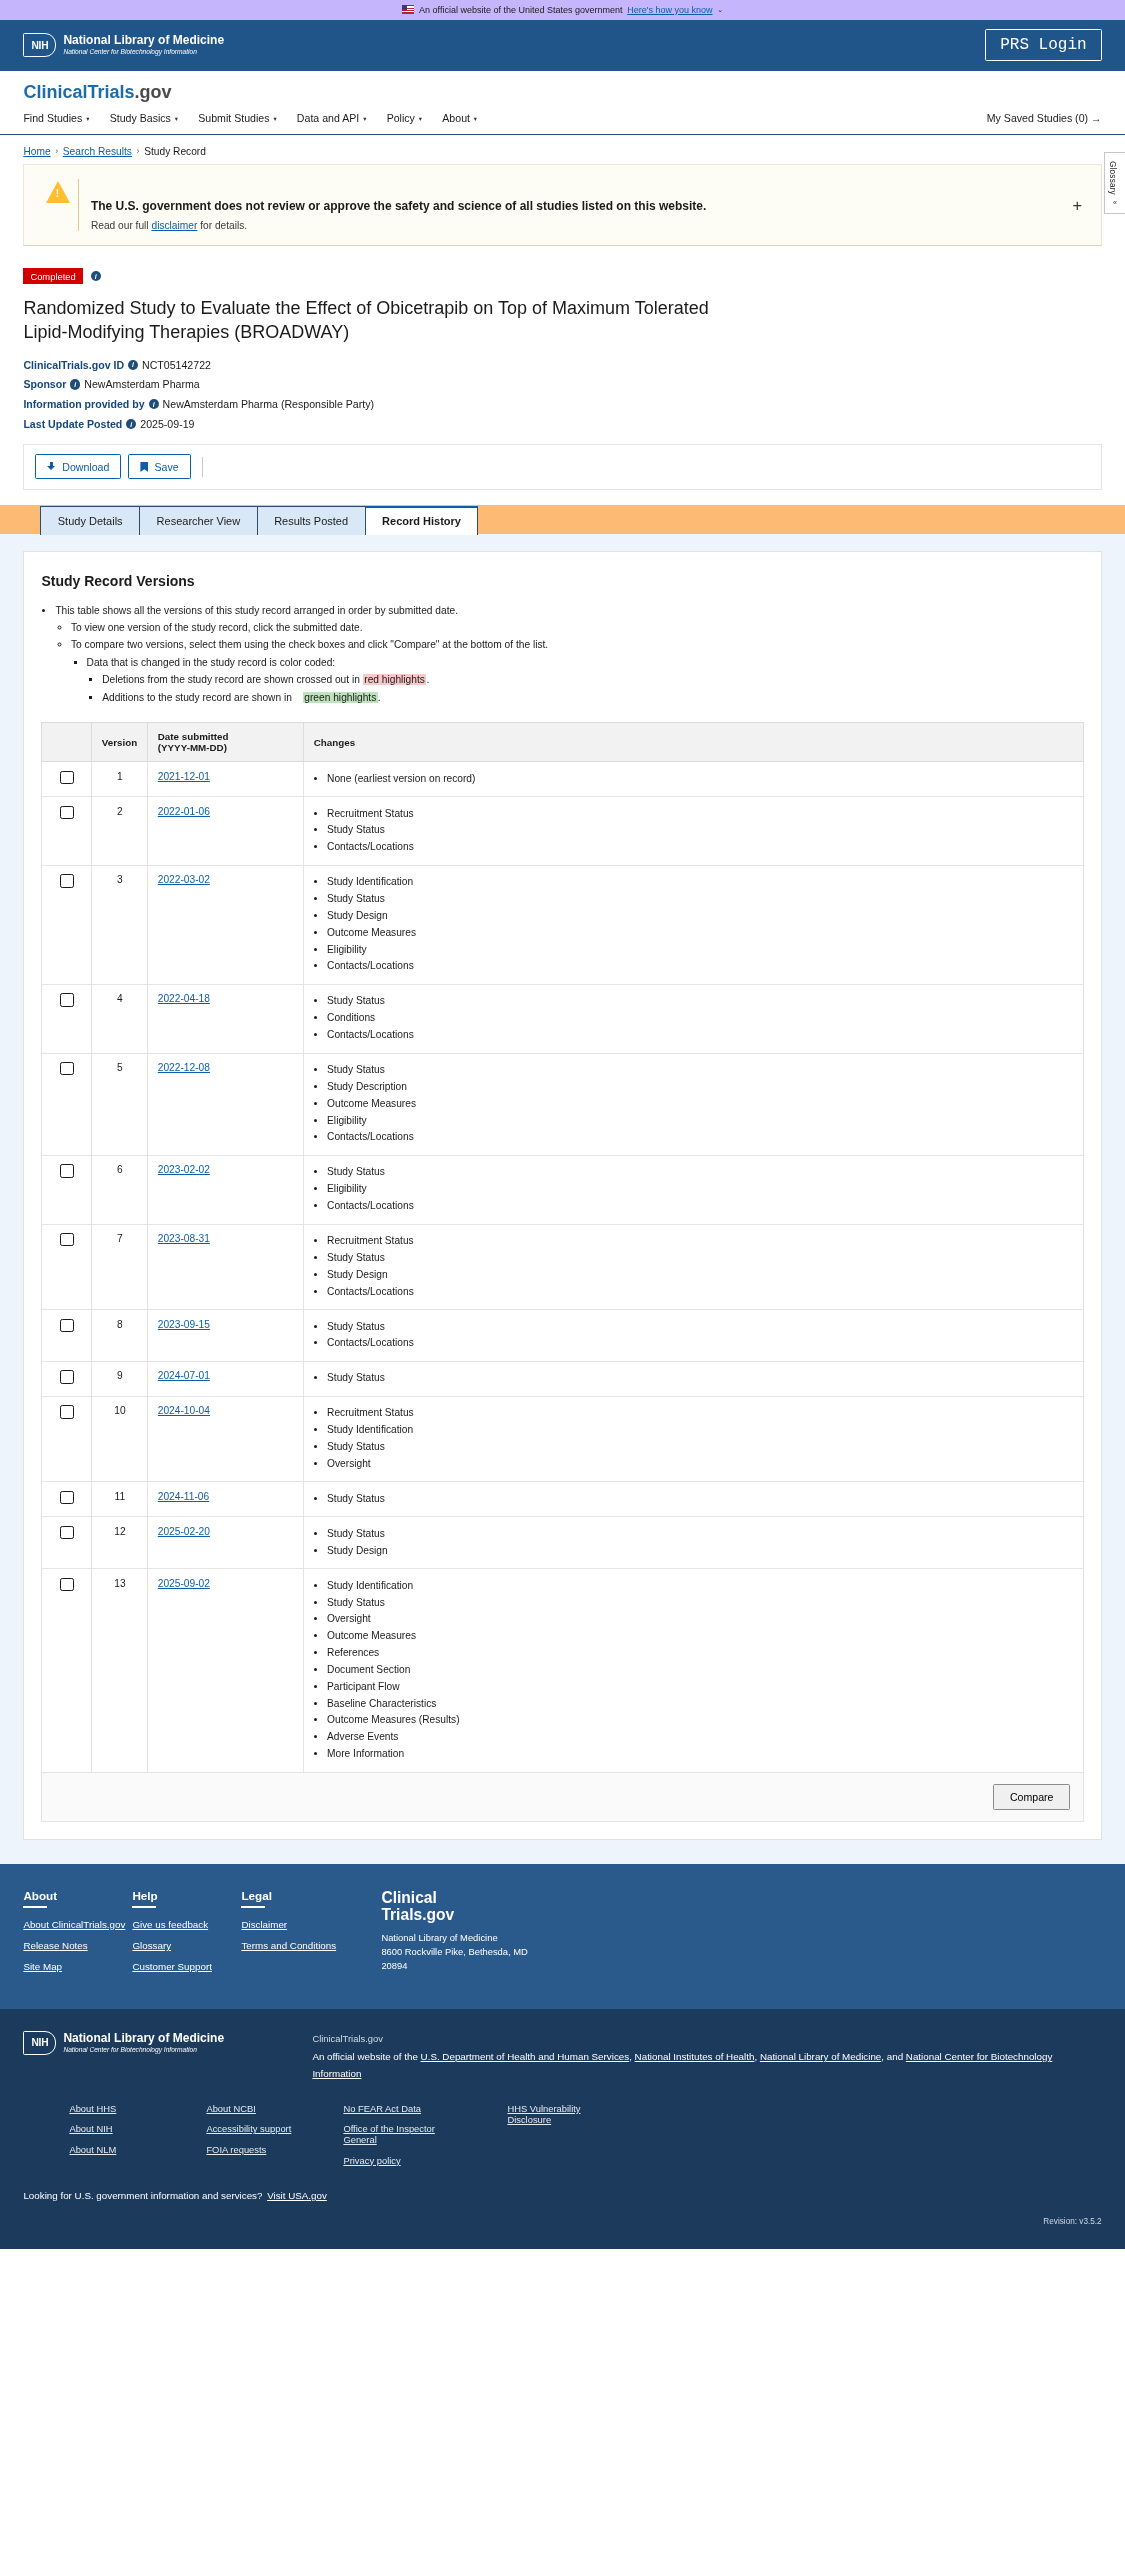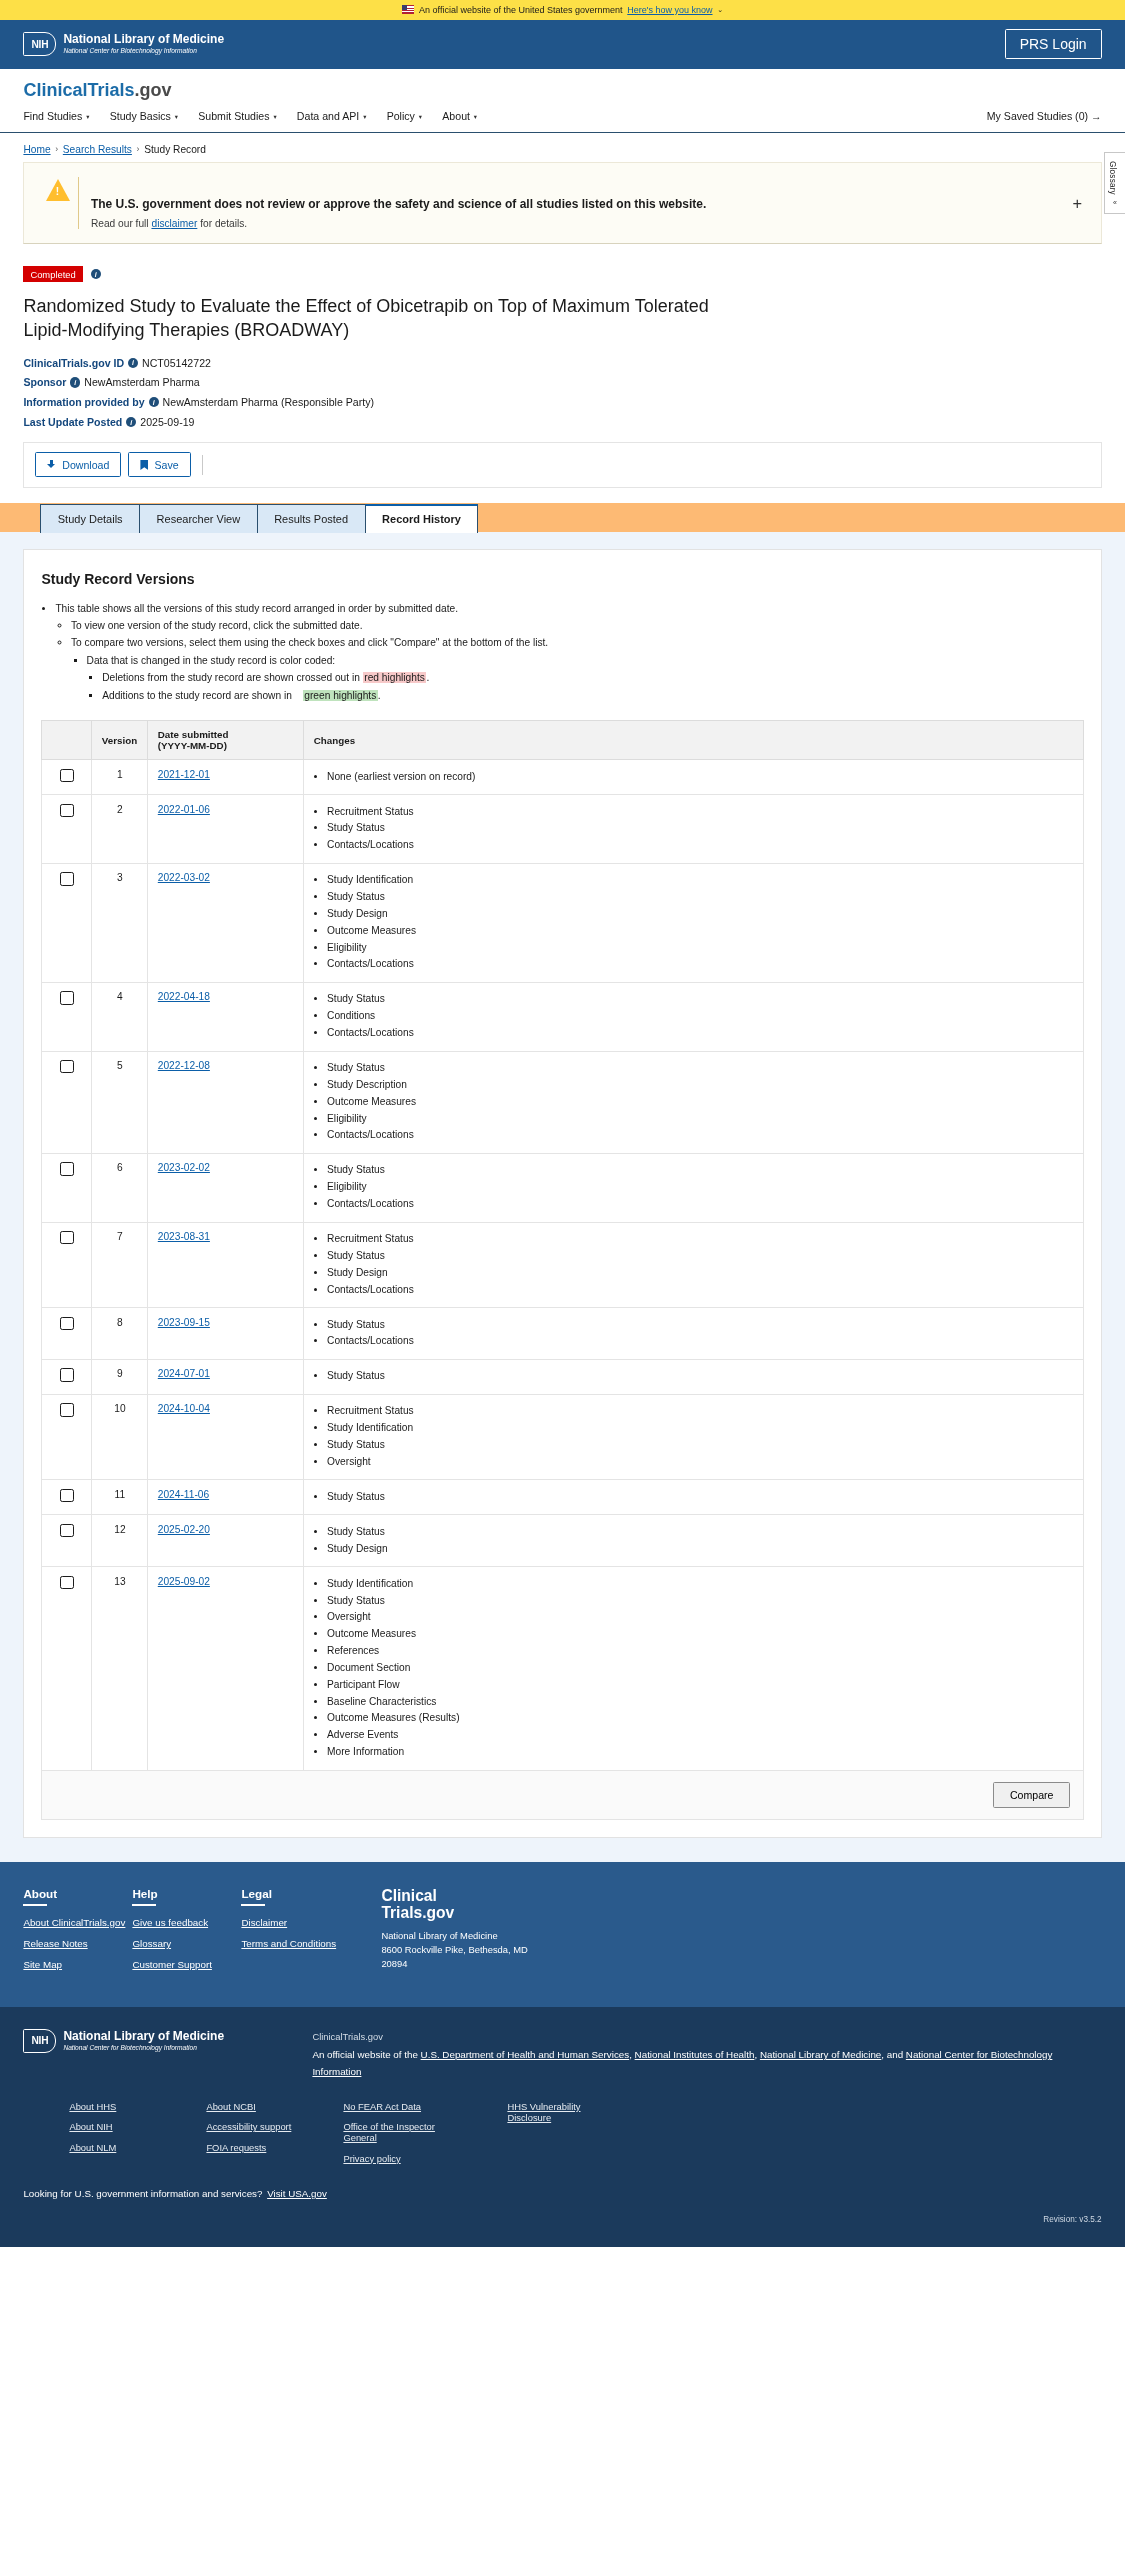--- a/index.html
+++ b/index.html
@@ -9,21 +9,21 @@
     font-family:"Liberation Sans", sans-serif;
     background:#ffffff;
     color:#1b1b1b;
     font-size:11.7px;
     -webkit-font-smoothing:antialiased;
   }
   a { color:#0b5ea8; }
 
   
   .gov-banner {
-    background:#fde047;
+    background:#c4b5fd;
     height:19.5px;
     display:flex;
     align-items:center;
     justify-content:center;
     font-size:9px;
     color:#1b1b1b;
     gap:4.7px;
   }
   .flag-icon {
     display:inline-block;
@@ -59,22 +59,22 @@
     color:#fff; font-size:10.2px; font-weight:bold; letter-spacing:-0.3px;
     position:relative;
   }
   .nih-text-1 { color:#fff; font-size:12px; font-weight:bold; line-height:1.15; }
   .nih-text-2 { color:#fff; font-size:6.6px; font-style:italic; line-height:1.2; }
   .prs-login {
     border:0.8px solid #fff;
     color:#fff;
     background:transparent;
     padding:6.3px 14px;
-    font-size:14px;
-    font-family:Liberation Sans, sans-serif;
+    font-size:16px;
+    font-family:Liberation Mono, monospace;
     cursor:pointer;
     border-radius:1.6px;
   }
 
   
   .site-header {
     background:#fff;
     padding:11px 23.4px 0 23.4px;
     border-bottom:1.6px solid #2a4f6e;
   }

